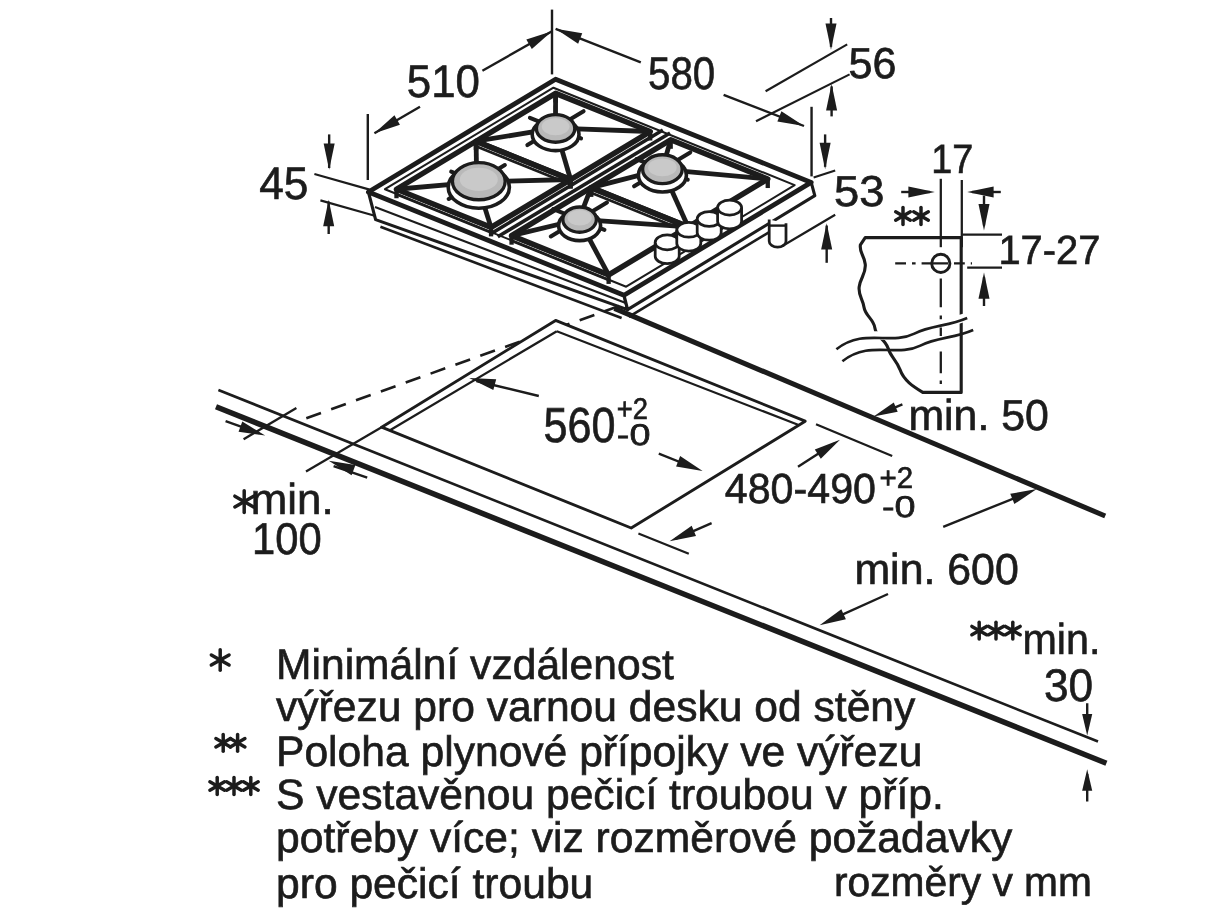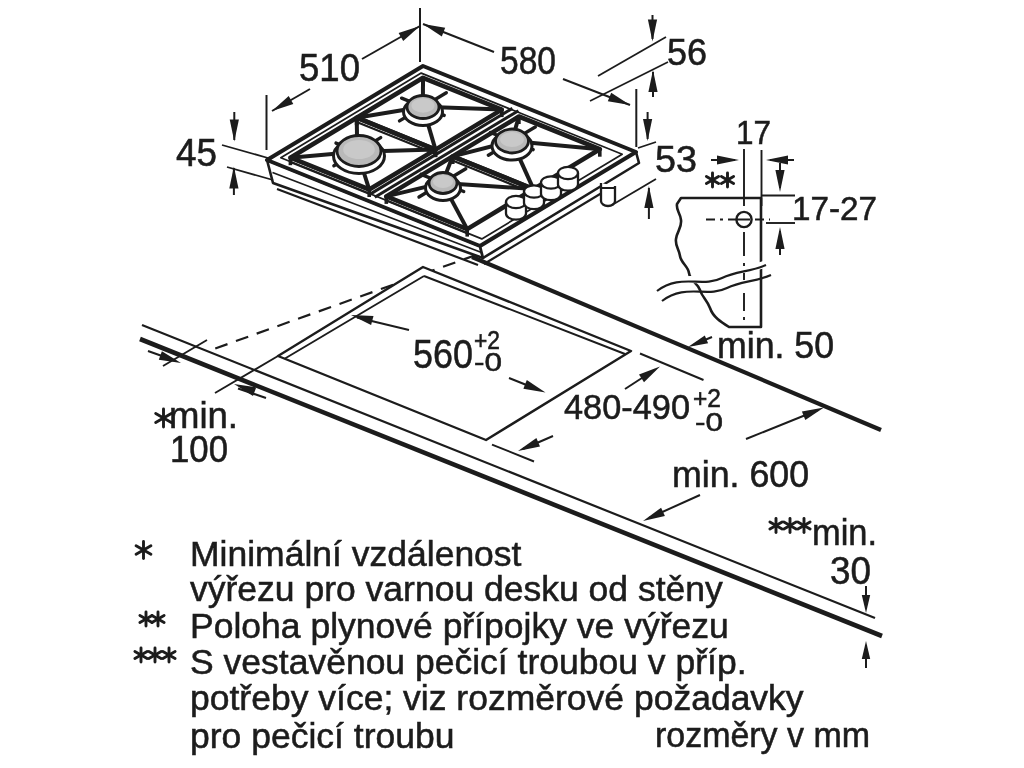--- a/index.html
+++ b/index.html
@@ -1,18 +1,18 @@
 <!DOCTYPE html>
 <html><head>
 <meta charset="utf-8">
 <title>Gas hob installation diagram</title>
 <style>
   html,body { margin:0; padding:0; background:#ffffff; }
   #page { width:916px; height:768px; position:relative; background:#ffffff;
-           font-family:"Liberation Sans", sans-serif; }
+           font-family:"Liberation Sans", sans-serif;padding-left:40px; }
 </style>
 </head>
 <body>
 <div id="page">
 <svg width="1024" height="768" viewBox="0 0 1024 768">
 <rect width="1024" height="768" fill="#ffffff"></rect>
 
 <g>
         <polygon points="267.0,160.0 480.0,246.0 483.0,258.0 273.0,183.0" fill="white" stroke="#1c1c1c" stroke-width="2.6" stroke-linejoin="round"></polygon>
         <line x1="272.5" y1="172.5" x2="481.5" y2="252.5" stroke="#1c1c1c" stroke-width="1.8" stroke-linecap="butt"></line>

